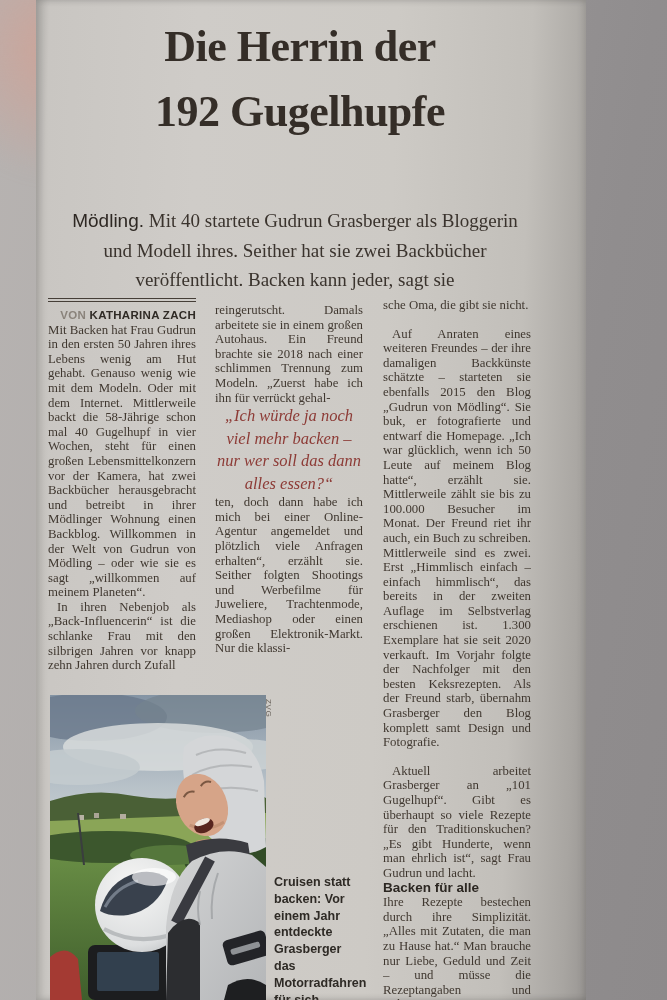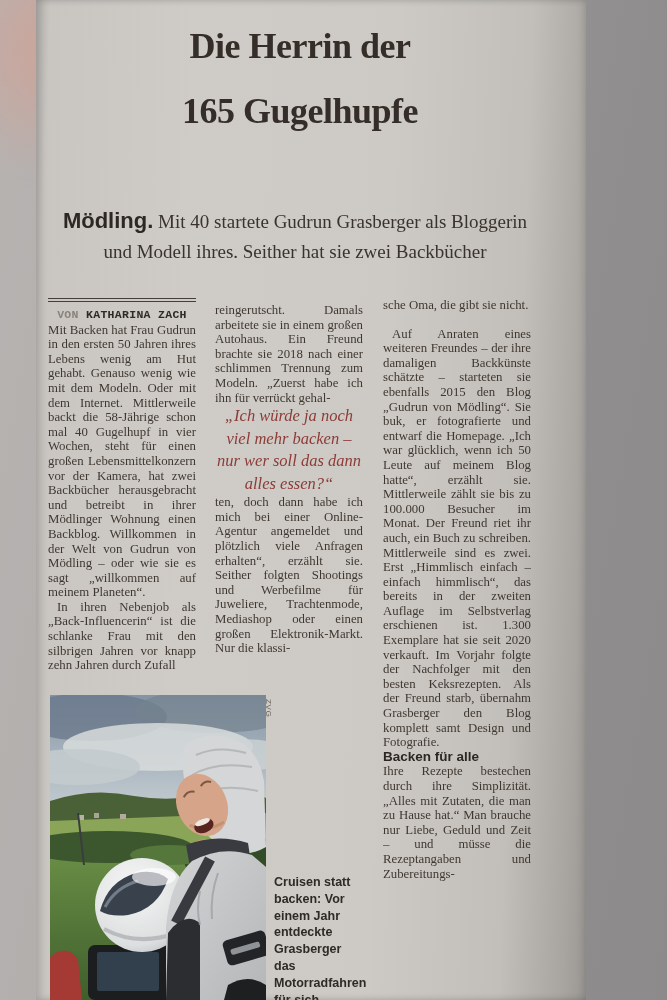--- a/index.html
+++ b/index.html
@@ -5,36 +5,36 @@
   html,body{margin:0;padding:0;background:#8f8c8d;}
   .stage{position:relative;width:667px;height:1000px;overflow:hidden;
     background:linear-gradient(100deg,#b7b3b1 0%,#b0adac 35%,#979495 55%,#908d8e 78%,#8d8a8b 100%);
     font-family:"Liberation Serif",serif;}
   .blur-blob{position:absolute;left:-70px;top:-80px;width:260px;height:260px;pointer-events:none;
     background:radial-gradient(closest-side,rgba(208,162,150,0.9),rgba(208,162,150,0));filter:blur(8px);}
   .paper{position:absolute;left:36px;top:0;width:550px;height:1000px;overflow:hidden;
     background:linear-gradient(92deg,#b9b6b2 0%,#c9c6c2 2.5%,#cfccc8 28%,#cdcac5 62%,#c2bfba 85%,#a8a5a1 96%,#999693 100%);
     box-shadow:inset 5px 0 7px rgba(0,0,0,.14), inset -3px 0 6px rgba(0,0,0,.10);}
   .headline{position:absolute;top:14px;left:0;right:22px;text-align:center;
-    font-family:"Liberation Serif",serif;font-weight:bold;font-size:36px;line-height:65px;
+    font-family:"Liberation Serif",serif;font-weight:bold;font-size:44px;line-height:65px;
     color:#352e28;letter-spacing:-0.5px;}
   .lede{position:absolute;top:206px;left:0;right:32px;text-align:center;
     font-size:19px;line-height:29.5px;color:#3a332d;}
-  .lede .loc{font-family:"Liberation Sans",sans-serif;font-weight:bold;font-size:22px;color:#2e2823;}
+  .lede .loc{font-family:"Liberation Sans",sans-serif;font-weight:normal;font-size:19px;color:#2e2823;}
   .col{position:absolute;width:148px;font-size:12.8px;line-height:14.6px;text-align:justify;
     color:#403830;hyphens:auto;-webkit-hyphens:auto;overflow:hidden;}
   .col p{margin:0;}
   .col p.ind{text-indent:9px;}
   .col p.sp{margin-top:14px;}
   #col1{left:12px;top:298px;height:397px;}
   #col2{left:179px;top:303px;height:392px;}
   #col3{left:347px;top:298px;height:702px;}
   .byline-rule{height:2px;border-top:1px solid #453e37;border-bottom:1px solid #453e37;margin:0 0 6px 0;}
-  .byline{font-family:Liberation Mono, monospace;font-size:11.5px;font-weight:bold;
-    letter-spacing:.3px;color:#2f2a25;margin:0 0 9px 0;text-align:center;}
+  .byline{font-family:Liberation Sans, sans-serif;font-size:11.5px;font-weight:bold;
+    letter-spacing:.3px;color:#2f2a25;margin:0 0 9px 0;text-align:right;}
   .byline .von{color:#8a837b;}
   .pullquote{font-style:italic;text-align:center;color:#8d3b36;font-size:16.5px;line-height:22.5px;
     margin:13px 2px 11px 2px;text-indent:0;}
   .subhead{font-family:"Liberation Sans",sans-serif;font-weight:bold;font-size:13.5px;
     color:#2c2722;margin:11px 0 5px 0;text-align:left;text-indent:0;}
   .photo{position:absolute;left:14px;top:695px;width:216px;height:305px;}
   .photo svg{display:block;}
   .credit{position:absolute;left:237px;top:699px;font-family:"Liberation Sans",sans-serif;
     font-size:8px;color:#6a645d;letter-spacing:.6px;transform:rotate(90deg);transform-origin:left top;}
   .caption{position:absolute;left:238px;top:874px;width:88px;
@@ -44,44 +44,46 @@
 </head>
 <body>
 
 <div class="stage">
   <div class="blur-blob"></div>
 
   <div class="paper">
 
     <div class="headline">
       <div>Die Herrin der</div>
-      <div>165 Gugelhupfe</div>
+      <div>192 Gugelhupfe</div>
     </div>
 
     <div class="lede">
       <div><span class="loc">Mödling.</span><span> Mit 40 startete Gudrun Grasberger als Bloggerin</span></div>
       <div>und Modell ihres. Seither hat sie zwei Backbücher</div>
+      <div>veröffentlicht. Backen kann jeder, sagt sie</div>
     </div>
 
     <div class="col" id="col1" lang="de">
       <div class="byline-rule"></div>
       <p class="byline"><span class="von">VON </span><span>KATHARINA ZACH</span></p>
       <p>Mit Backen hat Frau Gudrun in den ersten 50 Jahren ihres Lebens wenig am Hut gehabt. Genauso wenig wie mit dem Modeln. Oder mit dem Internet. Mittlerweile backt die 58-Jährige schon mal 40 Gugelhupf in vier Wochen, steht für einen großen Lebensmittelkonzern vor der Kamera, hat zwei Backbücher herausgebracht und betreibt in ihrer Mödlinger Wohnung einen Backblog. Willkommen in der Welt von Gudrun von Mödling – oder wie sie es sagt „willkommen auf meinem Planeten“.</p>
       <p class="ind">In ihren Nebenjob als „Back-Influencerin“ ist die schlanke Frau mit den silbrigen Jahren vor knapp zehn Jahren durch Zufall</p>
     </div>
 
     <div class="col" id="col2" lang="de">
       <p>reingerutscht. Damals arbeitete sie in einem großen Autohaus. Ein Freund brachte sie 2018 nach einer schlimmen Trennung zum Modeln. „Zuerst habe ich ihn für verrückt gehal-</p>
       <p class="pullquote">„Ich würde ja noch viel mehr backen – nur wer soll das dann alles essen?“</p>
       <p>ten, doch dann habe ich mich bei einer Online-Agentur angemeldet und plötzlich viele Anfragen erhalten“, erzählt sie. Seither folgten Shootings und Werbefilme für Juweliere, Trachtenmode, Mediashop oder einen großen Elektronik-Markt. Nur die klassi-</p>
     </div>
 
     <div class="col" id="col3" lang="de">
       <p>sche Oma, die gibt sie nicht.</p>
       <p class="ind sp">Auf Anraten eines weiteren Freundes – der ihre damaligen Backkünste schätzte – starteten sie ebenfalls 2015 den Blog „Gudrun von Mödling“. Sie buk, er fotografierte und entwarf die Homepage. „Ich war glücklich, wenn ich 50 Leute auf meinem Blog hatte“, erzählt sie. Mittlerweile zählt sie bis zu 100.000 Besucher im Monat. Der Freund riet ihr auch, ein Buch zu schreiben. Mittlerweile sind es zwei. Erst „Himmlisch einfach – einfach himmlisch“, das bereits in der zweiten Auflage im Selbstverlag erschienen ist. 1.300 Exemplare hat sie seit 2020 verkauft. Im Vorjahr folgte der Nachfolger mit den besten Keksrezepten. Als der Freund starb, übernahm Grasberger den Blog komplett samt Design und Fotografie.</p>
+      <p class="ind sp">Aktuell arbeitet Grasberger an „101 Gugelhupf“. Gibt es überhaupt so viele Rezepte für den Traditionskuchen? „Es gibt Hunderte, wenn man ehrlich ist“, sagt Frau Gudrun und lacht.</p>
       <p class="subhead">Backen für alle</p>
       <p>Ihre Rezepte bestechen durch ihre Simplizität. „Alles mit Zutaten, die man zu Hause hat.“ Man brauche nur Liebe, Geduld und Zeit – und müsse die Rezeptangaben und Zubereitungs-</p>
     </div>
 
     <div class="photo">
       <svg width="216" height="305" viewBox="0 0 216 305" xmlns="http://www.w3.org/2000/svg">
         <defs>
           <linearGradient id="sky" x1="0" y1="0" x2="0" y2="1">
             <stop offset="0" stop-color="#8494a4"></stop>
               <stop offset="0.6" stop-color="#b7c1c8"></stop>

